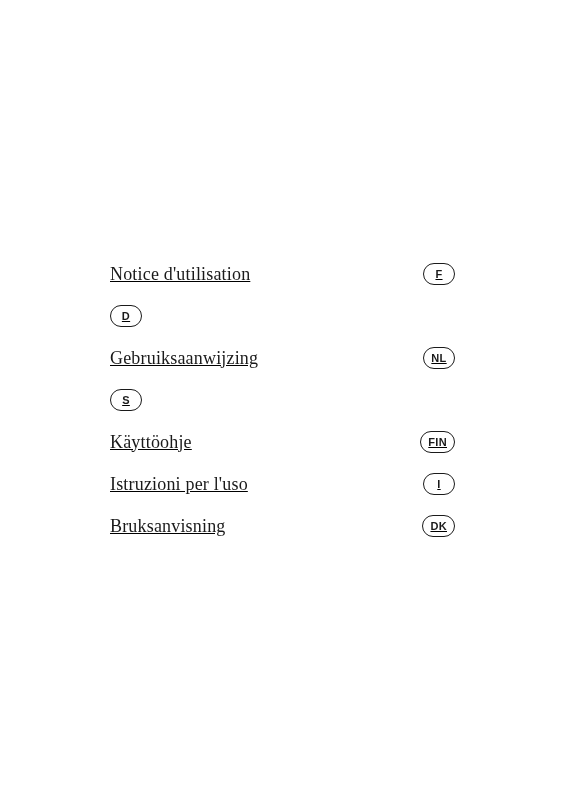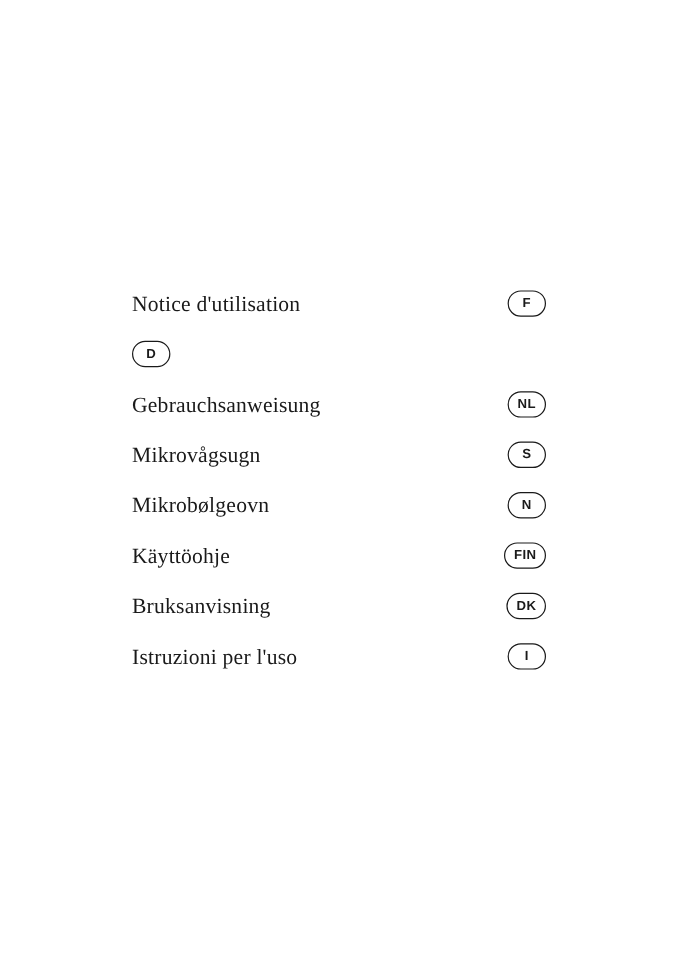--- a/index.html
+++ b/index.html
@@ -18,20 +18,21 @@
 
     .page {
       width: 565px;
       height: 800px;
       background: #ffffff;
       display: flex;
       flex-direction: column;
       justify-content: center;
       align-items: flex-start;
       padding: 0 110px;
+      text-decoration: underline;
     }
 
     .menu-list {
       display: flex;
       flex-direction: column;
       gap: 0px;
       width: 100%;
     }
 
     .menu-item {
@@ -73,37 +74,32 @@
 <div class="page">
   <div class="menu-list">
   <div class="menu-item">
         <span class="menu-label">Notice d'utilisation</span>
         <span class="menu-badge">F</span>
       </div>
       <div class="menu-item">
         <span class="menu-badge">D</span>
       </div>
       <div class="menu-item">
-        <span class="menu-label">Gebrauchsanweisung</span>
+        <span class="menu-label">Gebruiksaanwijzing</span>
         <span class="menu-badge">NL</span>
       </div>
       <div class="menu-item">
-        <span class="menu-label">Mikrovågsugn</span>
         <span class="menu-badge">S</span>
-      </div>
-      <div class="menu-item">
-        <span class="menu-label">Mikrobølgeovn</span>
-        <span class="menu-badge">N</span>
       </div>
       <div class="menu-item">
         <span class="menu-label">Käyttöohje</span>
         <span class="menu-badge">FIN</span>
       </div>
       <div class="menu-item">
+        <span class="menu-label">Istruzioni per l'uso</span>
+        <span class="menu-badge">I</span>
+      </div>
+      <div class="menu-item">
         <span class="menu-label">Bruksanvisning</span>
         <span class="menu-badge">DK</span>
-      </div>
-      <div class="menu-item">
-        <span class="menu-label">Istruzioni per l'uso</span>
-        <span class="menu-badge">I</span>
       </div>
     </div>
 </div>
 
 </body></html>

